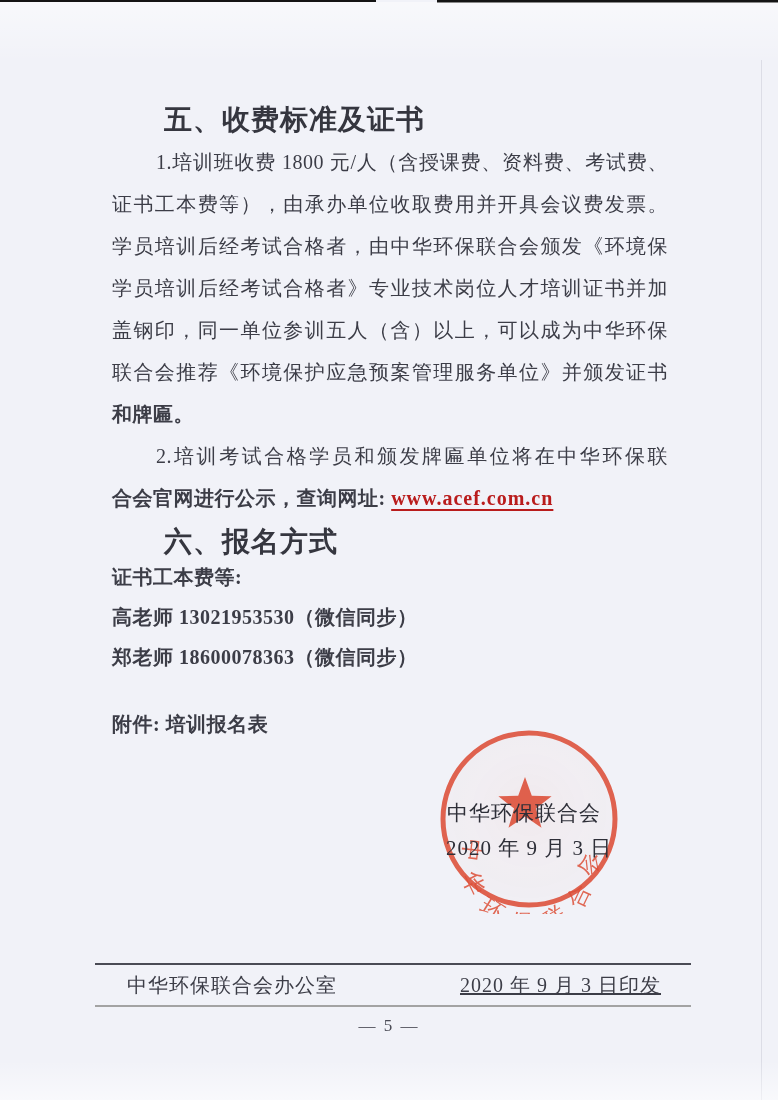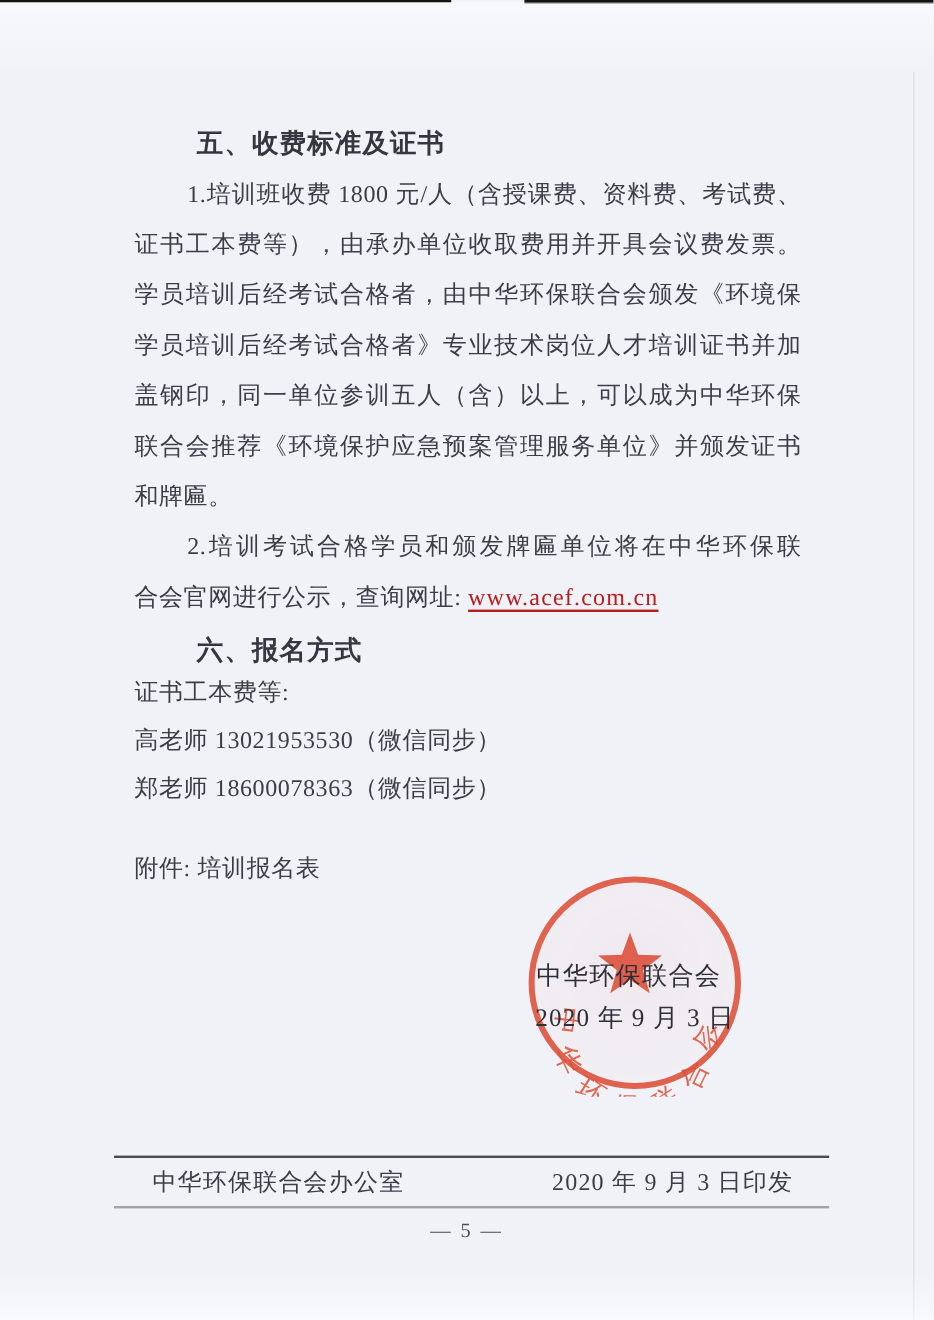--- a/index.html
+++ b/index.html
@@ -13,45 +13,45 @@
   .top-edge-a{position:absolute;top:0;left:0;width:376px;height:2px;background:#141414;}
   .top-edge-b{position:absolute;top:0;left:437px;width:341px;height:3px;background:#141414;}
   .right-edge{position:absolute;top:60px;right:16px;width:1px;height:1040px;background:#dcdde6;}
   .bottom-glow{position:absolute;left:0;bottom:0;width:778px;height:40px;
     background:linear-gradient(180deg,rgba(255,255,255,0),rgba(255,255,255,.55));}
   .top-glow{position:absolute;left:0;top:2px;width:778px;height:60px;
     background:linear-gradient(180deg,rgba(255,255,255,.5),rgba(255,255,255,0));}
 
   
   .doc{position:absolute;left:112px;top:99px;width:556px;font-size:20px;letter-spacing:.5px;}
-  .line{line-height:42px;white-space:nowrap;}
+  .line{line-height:42px;white-space:nowrap;font-weight:bold;}
   .jline{line-height:42px;text-align:justify;text-align-last:justify;text-justify:inter-character;}
   .ind{padding-left:44px;}
-  .heading{font-weight:bold;font-size:22px;line-height:42px;letter-spacing:1px;
+  .heading{font-weight:bold;font-size:28px;line-height:42px;letter-spacing:1px;
     font-family:"Liberation Serif","DejaVu Serif",serif;color:#35363f;}
   .h5{padding-left:52px;}
   .h6{padding-left:52px;margin-top:2px;}
   .contacts{margin-top:-6px;}
   .contacts .line{line-height:40px;}
   .attachment{margin-top:26px;}
   a.url{color:#b91c1c;text-decoration:underline;text-underline-offset:4px;letter-spacing:1px;}
 
   
   .seal{position:absolute;left:434px;top:724px;width:190px;height:190px;pointer-events:none;}
   .sig{position:absolute;z-index:5;font-size:21px;color:#2e2f38;letter-spacing:1px;white-space:nowrap;}
   .sig-org{left:447px;top:799px;}
   .sig-date{left:446px;top:834px;}
 
   
   .footer{position:absolute;left:95px;top:963px;width:596px;height:40px;
     border-top:2px solid #4a4b55;border-bottom:2px solid #a3a3a3;
     display:flex;align-items:center;justify-content:space-between;
     font-size:20px;letter-spacing:1px;color:#3c3d47;}
   .footer .office{padding-left:32px;}
-  .footer .issue{padding-right:30px;}
+  .footer .issue{padding-right:30px;text-decoration:underline;}
   .pageno{position:absolute;left:0;top:1016px;width:778px;text-align:center;
     font-size:17px;letter-spacing:2px;color:#4a4b55;}
 </style>
 </head>
 <body>
 
 <div class="top-edge-a"></div>
 <div class="top-edge-b"></div>
 <div class="top-glow"></div>
 <div class="right-edge"></div>

